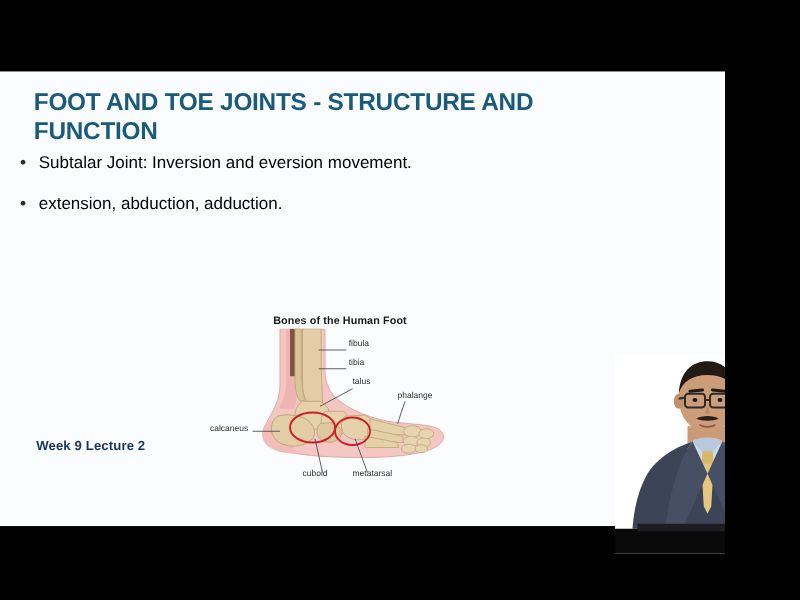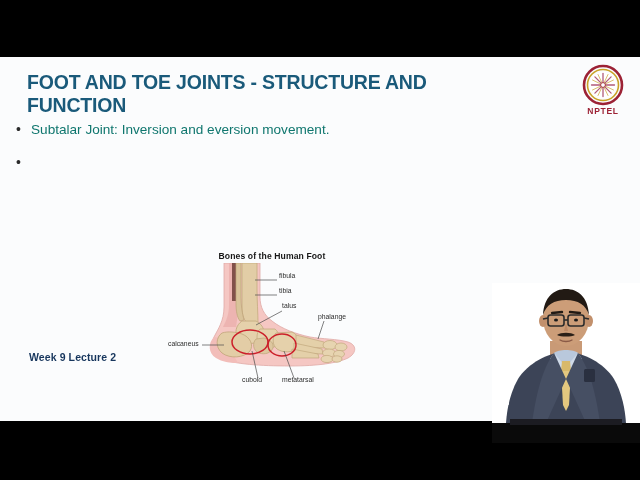--- a/index.html
+++ b/index.html
@@ -9,21 +9,21 @@
   }
   body {
     width: 640px;
     height: 480px;
     overflow: hidden;
     font-family: "Liberation Sans", sans-serif;
   }
 
   #screen {
     position: relative;
-    width: 640px;
+    width: 580px;
     height: 480px;
     background: #000000;
     overflow: hidden;
   }
 
   
   .letterbox {
     position: absolute;
     left: 0;
     width: 640px;
@@ -61,21 +61,21 @@
   #bullets {
     position: absolute;
     left: 14px;
     top: 64px;
     width: 408px;
   }
   .bullet {
     position: relative;
     padding-left: 17px;
     margin-bottom: 15px;
-    color: #0f766e;
+    color: #000000;
     font-size: 13.6px;
     line-height: 1.32;
     text-align: justify;
   }
   .bullet:before {
     content: "\2022";
     position: absolute;
     left: 2px;
     top: -1px;
     font-size: 14px;
@@ -170,20 +170,21 @@
     <div id="title">FOOT AND TOE JOINTS - STRUCTURE AND FUNCTION</div>
 
     <div id="bullets">
 
       <div class="bullet">
         <span class="lastline">Subtalar Joint: Inversion and eversion movement.</span>
       </div>
 
 
       <div class="bullet">
+        <span class="lastline">extension, abduction, adduction.</span>
       </div>
 
     </div>
 
     <div id="week-label">Week 9 Lecture 2</div>
 
     <div id="foot-diagram">
       <div id="diagram-title">Bones of the Human Foot</div>
       <div id="diagram-canvas">
         <svg width="200" height="128" viewBox="0 0 200 128">

